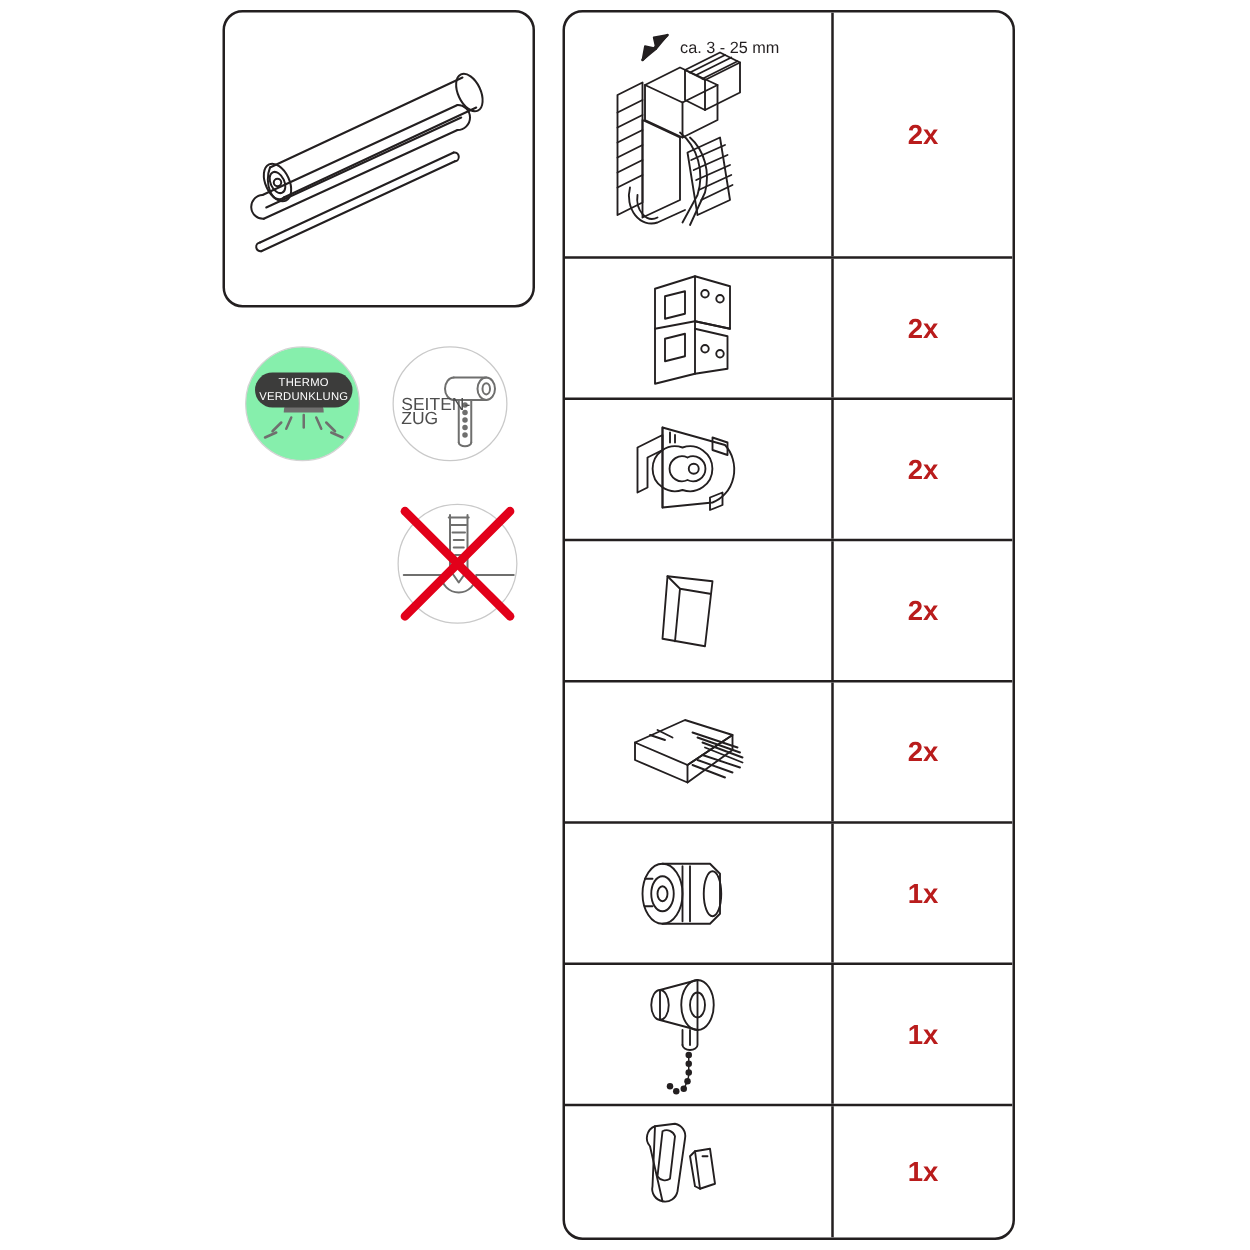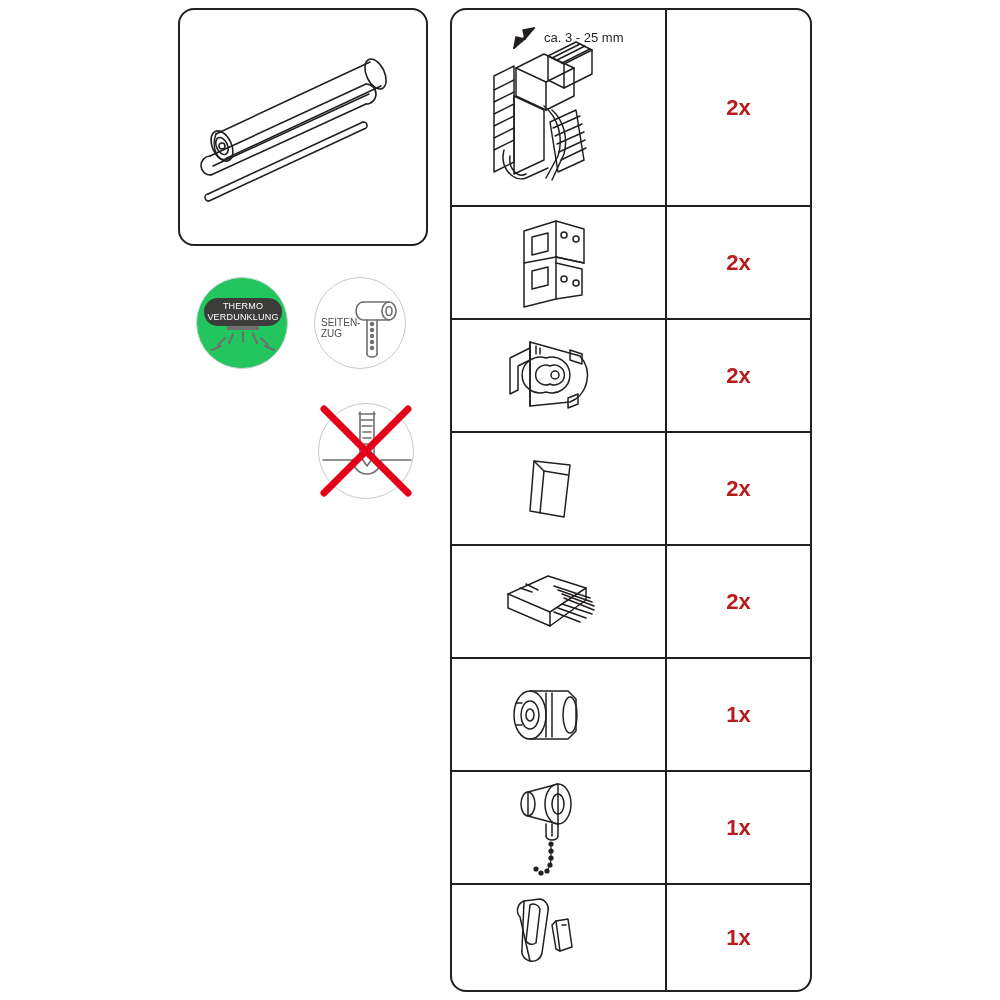--- a/index.html
+++ b/index.html
@@ -51,21 +51,21 @@
     position: absolute;
     width: 92px;
     height: 92px;
     border-radius: 50%;
     box-sizing: border-box;
   }
 
   #badge-thermo {
     left: 0;
     top: 0;
-    background: #22c55e;
+    background: #86efac;
     border: 1px solid #d3d3d3;
   }
   #badge-thermo .cap {
     position: absolute;
     left: 7px;
     top: 20px;
     width: 78px;
     height: 28px;
     background: #3c3c3b;
     border-radius: 14px;
@@ -83,21 +83,21 @@
     left: 118px;
     top: 0;
     background: #ffffff;
     border: 1px solid #c9c9c9;
   }
   #badge-seiten .cap {
     position: absolute;
     left: 6px;
     top: 40px;
     width: 52px;
-    font-size: 10px;
+    font-size: 14px;
     line-height: 10.5px;
     color: #4d4d4d;
     text-align: left;
   }
 
   
   #badge-nodrill {
     position: absolute;
     left: 318px;
     top: 403px;

